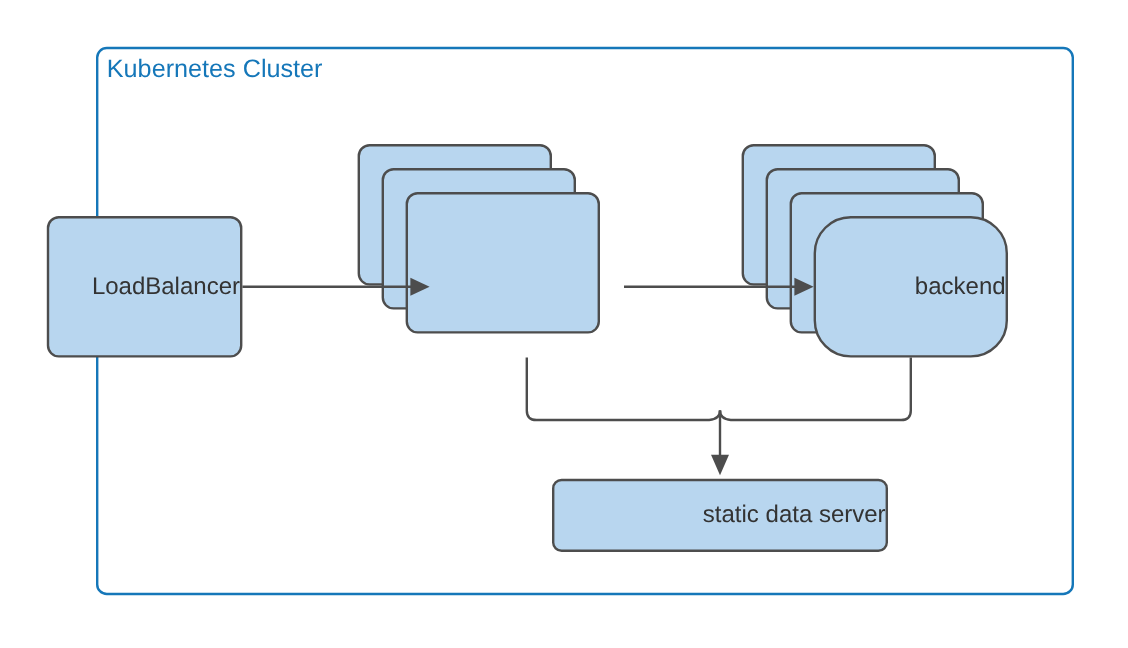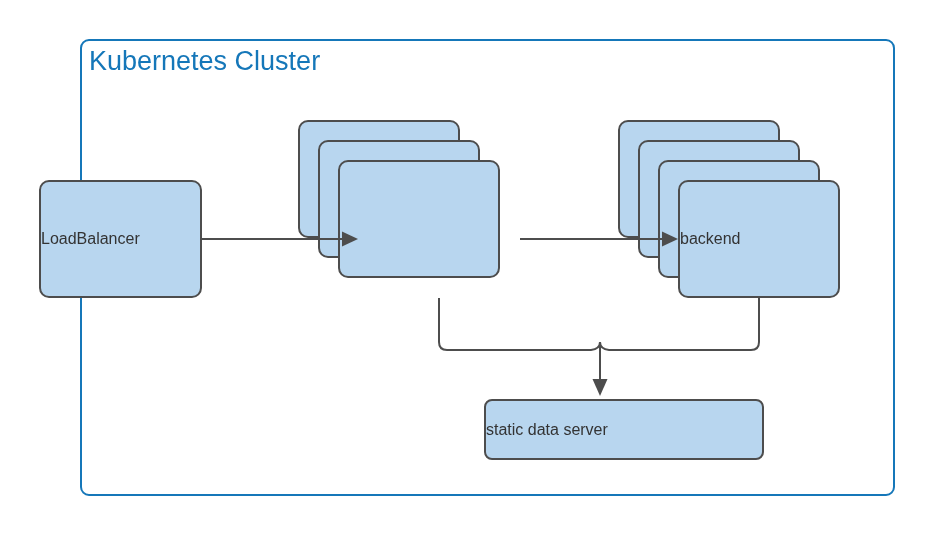--- a/index.html
+++ b/index.html
@@ -17,42 +17,42 @@
     background:var(--canvas-bg);
     font-family:"Liberation Sans","DejaVu Sans",sans-serif;
   }
   .cluster{
     position:absolute;left:80px;top:39px;width:815px;height:457px;
     border:2.5px solid var(--cluster-border);border-radius:9px;
     box-sizing:border-box;background:transparent;
   }
   .cluster-label{
     position:absolute;left:7px;top:4px;
-    color:var(--cluster-label);font-size:27px;line-height:1.25;
+    color:var(--cluster-label);font-size:21px;line-height:1.25;
     white-space:nowrap;
   }
   .node{
     position:absolute;box-sizing:border-box;
     background:var(--node-fill);
     border:2.5px solid var(--node-border);
     border-radius:10px;
-    display:flex;align-items:center;justify-content:flex-start;
-    color:var(--node-text);font-size:16px;white-space:nowrap;
+    display:flex;align-items:center;justify-content:flex-end;
+    color:var(--node-text);font-size:20px;white-space:nowrap;
   }
   .ghost{  }
   .lb{left:39px;top:180px;width:163px;height:118px;}
   .fe-g1{left:298px;top:120px;width:162px;height:118px;}
   .fe-g2{left:318px;top:140px;width:162px;height:118px;}
   .fe-g3{left:338px;top:160px;width:162px;height:118px;}
   .fe   {left:358px;top:180px;width:162px;height:118px;}
   .be-g1{left:618px;top:120px;width:162px;height:118px;}
   .be-g2{left:638px;top:140px;width:162px;height:118px;}
   .be-g3{left:658px;top:160px;width:162px;height:118px;}
-  .be   {left:678px;top:180px;width:162px;height:118px;}
-  .sds  {left:460px;top:399px;width:280px;height:61px;border-radius:8px;margin-left:24px;}
+  .be   {left:678px;top:180px;width:162px;height:118px;border-radius:31px;}
+  .sds  {left:460px;top:399px;width:280px;height:61px;border-radius:8px;}
   .edges{
     position:absolute;left:0;top:0;width:940px;height:540px;
     pointer-events:none;
   }
   .edges path, .edges line{
     stroke:var(--edge);stroke-width:2;fill:none;
     stroke-linecap:butt;
   }
   .edges polygon{fill:var(--edge);stroke:none;}
 </style>

